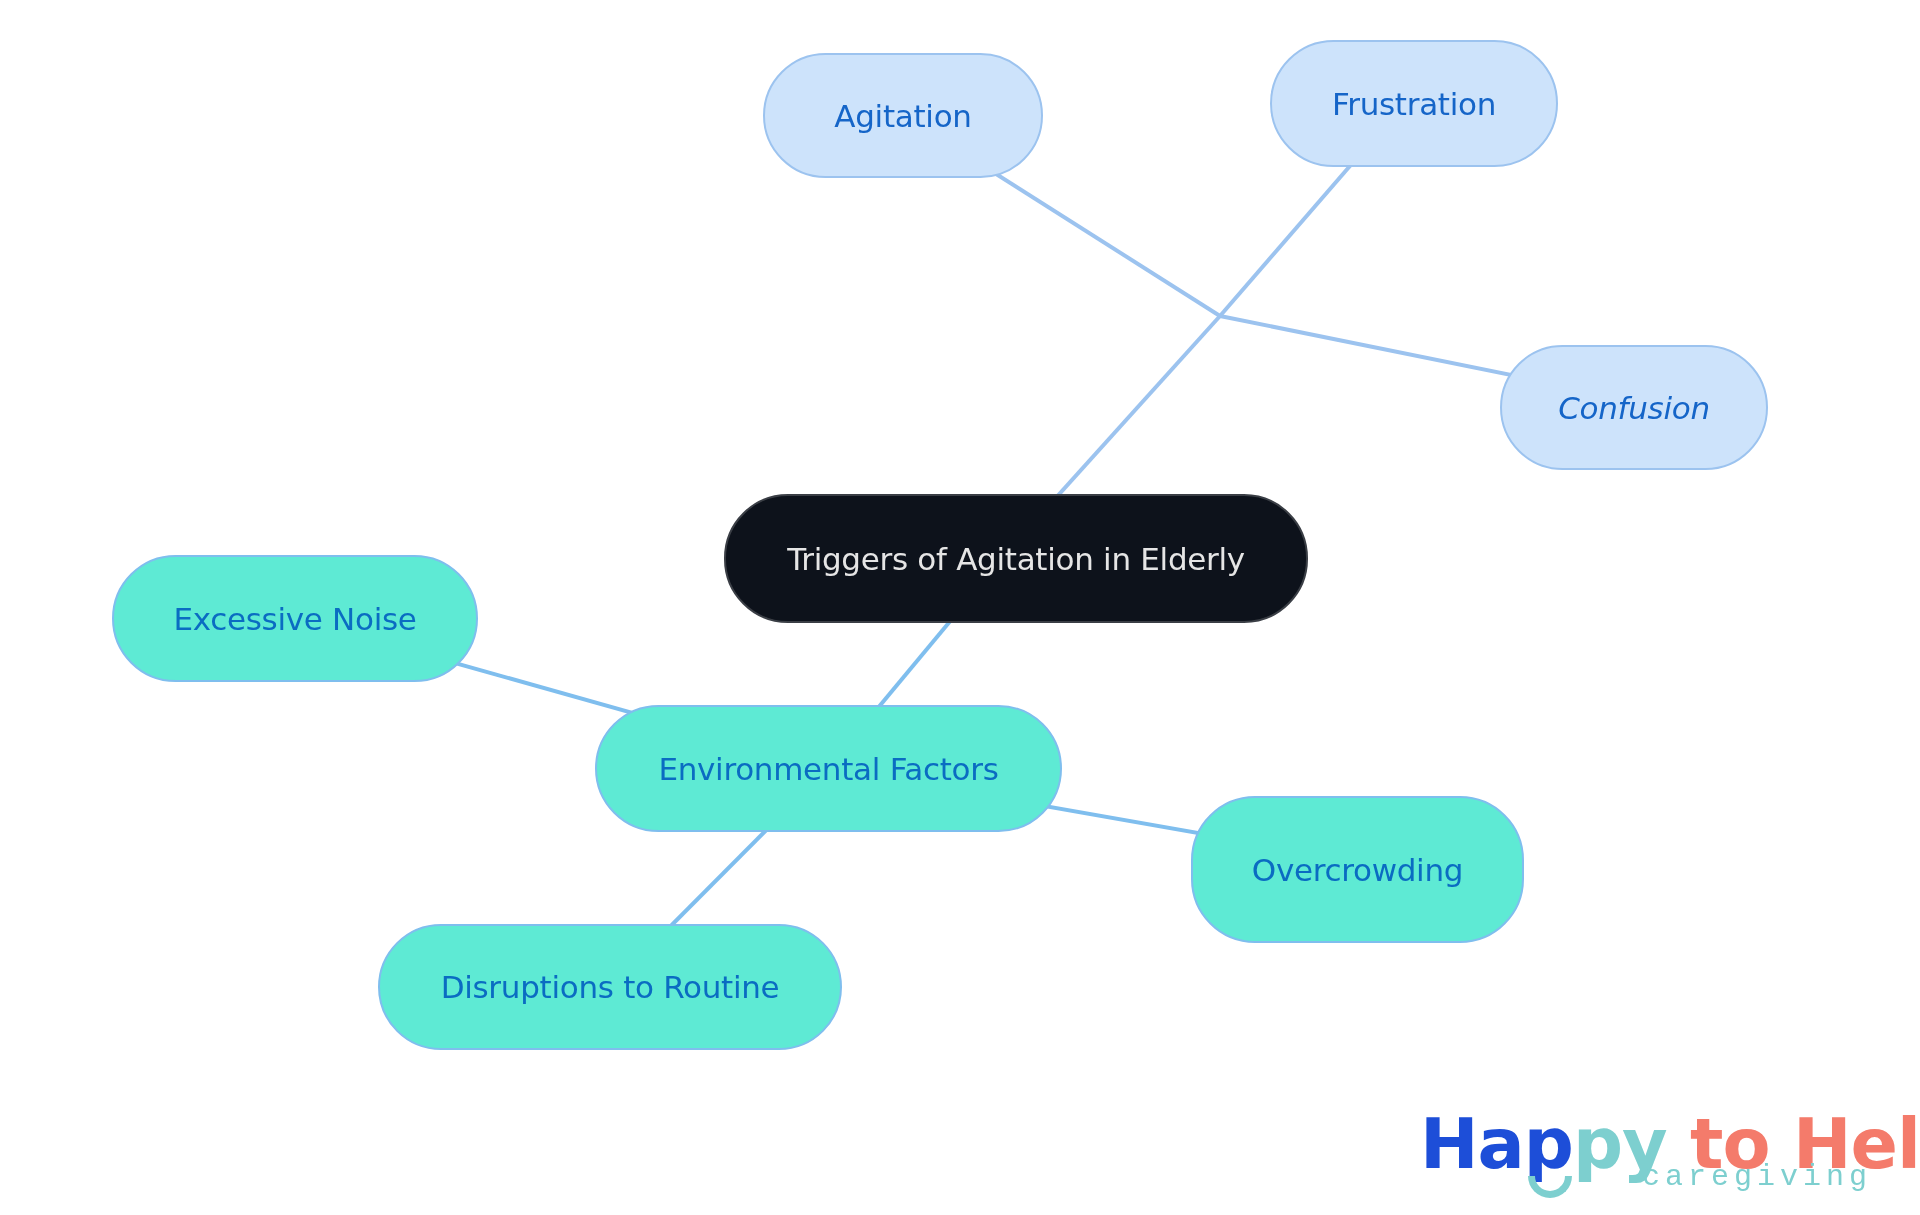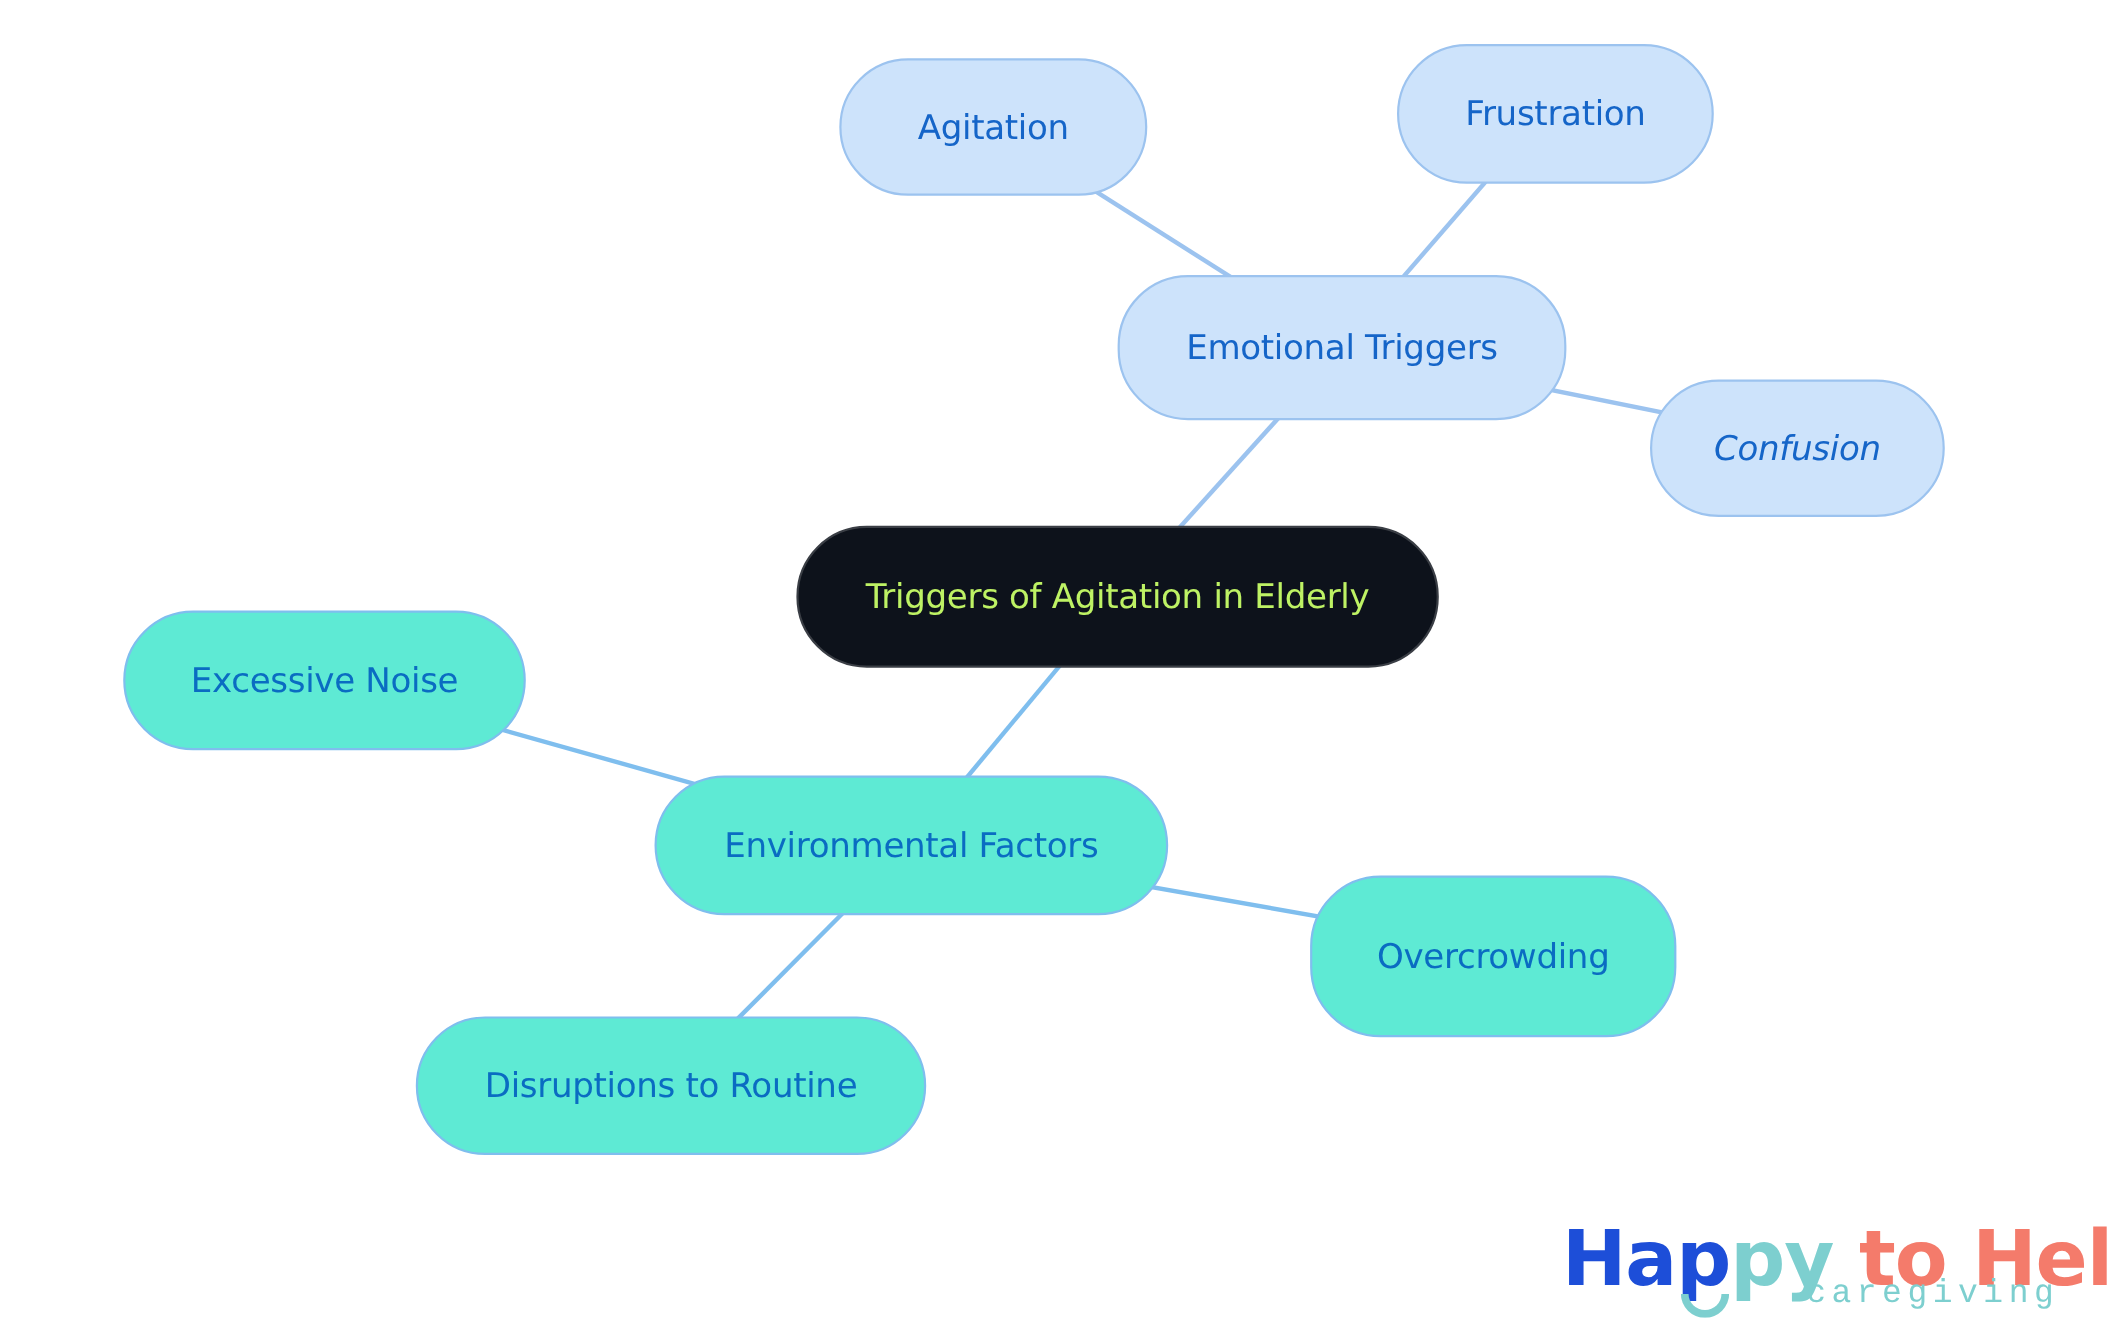--- a/index.html
+++ b/index.html
@@ -6,21 +6,21 @@
     body { width: 1920px; height: 1215px; position: relative; overflow: hidden;
            font-family: "DejaVu Sans", "Liberation Sans", sans-serif; }
     #canvas { position: absolute; left: 0; top: 0; width: 1920px; height: 1215px; }
     svg.edges { position: absolute; left: 0; top: 0; width: 1920px; height: 1215px; }
     .node {
       position: absolute; box-sizing: border-box;
       display: flex; align-items: center; justify-content: center;
       border-radius: 64px; border: 2px solid;
       font-size: 31px; letter-spacing: -0.3px; white-space: nowrap;
     }
-    .node.root { background: #0d121b; border-color: #3a3e45; color: #bef264; }
+    .node.root { background: #0d121b; border-color: #3a3e45; color: #e5e5e5; margin-top: 16px; }
     .node.emo  { background: #cde3fb; border-color: #9cc3ef; color: #1565c8; }
     .node.env  { background: #5eead4; border-color: #7fbeee; color: #0a6cc2; }
     .logo { position: absolute; left: 1420px; top: 1100px; width: 480px; height: 110px; }
     .logo-main { position: absolute; left: 0; top: 4px; font-family: "DejaVu Sans", sans-serif;
                  font-weight: bold; font-size: 70px; letter-spacing: -1px; line-height: 80px; white-space: nowrap; }
     .logo-sub { position: absolute; left: 222px; top: 60px; font-family: Liberation Mono, monospace;
                 font-size: 30px; letter-spacing: 5px; white-space: nowrap; }
     .smile { position: absolute; left: 108px; top: 76px; width: 44px; height: 22px;
              border: 7px solid; border-top: none; border-radius: 0 0 30px 30px; box-sizing: border-box; }
   </style>
@@ -36,23 +36,20 @@
     <line stroke-width="4" x1="1016" y1="542" x2="828" y2="768" stroke="#7fbeee"></line>
     <line stroke-width="4" x1="828" y1="768" x2="295" y2="618" stroke="#7fbeee"></line>
     <line stroke-width="4" x1="828" y1="768" x2="1357" y2="861" stroke="#7fbeee"></line>
     <line stroke-width="4" x1="828" y1="768" x2="610" y2="987" stroke="#7fbeee"></line>
   </svg>
 
   <div class="node root" style="left: 724px; top: 478px; width: 584px; height: 129px;">
     <span>Triggers of Agitation in Elderly</span>
   </div>
 
-  <div class="node emo" style="left: 1016px; top: 250px; width: 408px; height: 132px;">
-    <span>Emotional Triggers</span>
-  </div>
   <div class="node emo" style="left: 763px; top: 53px; width: 280px; height: 125px;">
     <span>Agitation</span>
   </div>
   <div class="node emo" style="left: 1270px; top: 28px; width: 288px; height: 127px; margin-top: 12px;">
     <span>Frustration</span>
   </div>
   <div class="node emo" style="left: 1500px; top: 345px; width: 268px; height: 125px; font-style: italic;">
     <span>Confusion</span>
   </div>
 

